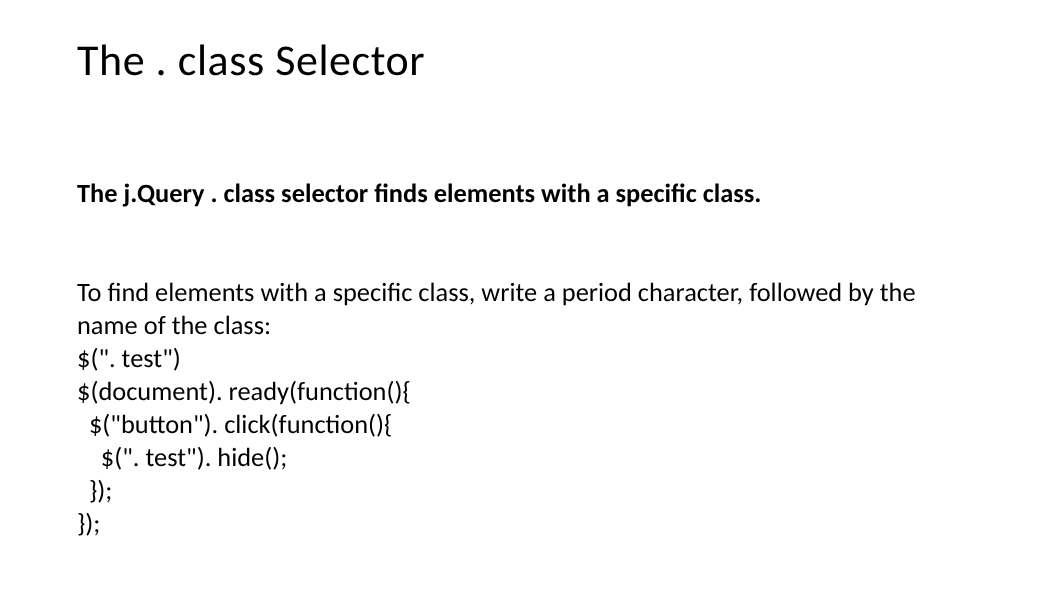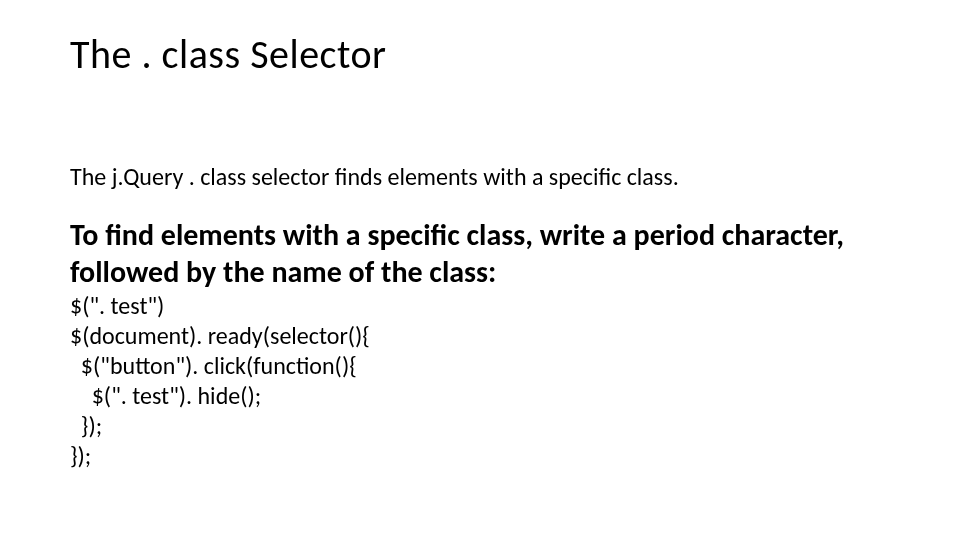--- a/index.html
+++ b/index.html
@@ -16,43 +16,43 @@
       padding: 30px 70px;
     }
     .title {
       font-size: 40px;
       font-weight: 400;
       margin-bottom: 84px;
       letter-spacing: 0.5px;
     }
     .para1 {
       font-size: 24px;
-      font-weight: 400;
-      margin-bottom: 24px;
+      font-weight: 700;
+      margin-bottom: 60px;
       line-height: 1.2;
     }
     .para2 {
-      font-size: 30px;
-      font-weight: 700;
+      font-size: 24px;
+      font-weight: 400;
       line-height: 1.25;
     }
     .code-line {
       font-size: 24px;
       font-weight: 400;
       line-height: 1.25;
       white-space: pre;
     }
   </style>
 </head>
 <body>
 
 <h1 class="title">The . class Selector</h1>
 
 <p class="para1">The j.Query . class selector finds elements with a specific class.</p>
 
 <p class="para2">To find elements with a specific class, write a period character, followed by the name of the class:</p>
 
 <div class="code-line">$(". test")</div>
-<div class="code-line">$(document). ready(selector(){</div>
+<div class="code-line">$(document). ready(function(){</div>
 <div class="code-line">  $("button"). click(function(){</div>
 <div class="code-line">    $(". test"). hide();</div>
 <div class="code-line">  });</div>
 <div class="code-line">});</div>
 
 </body></html>

